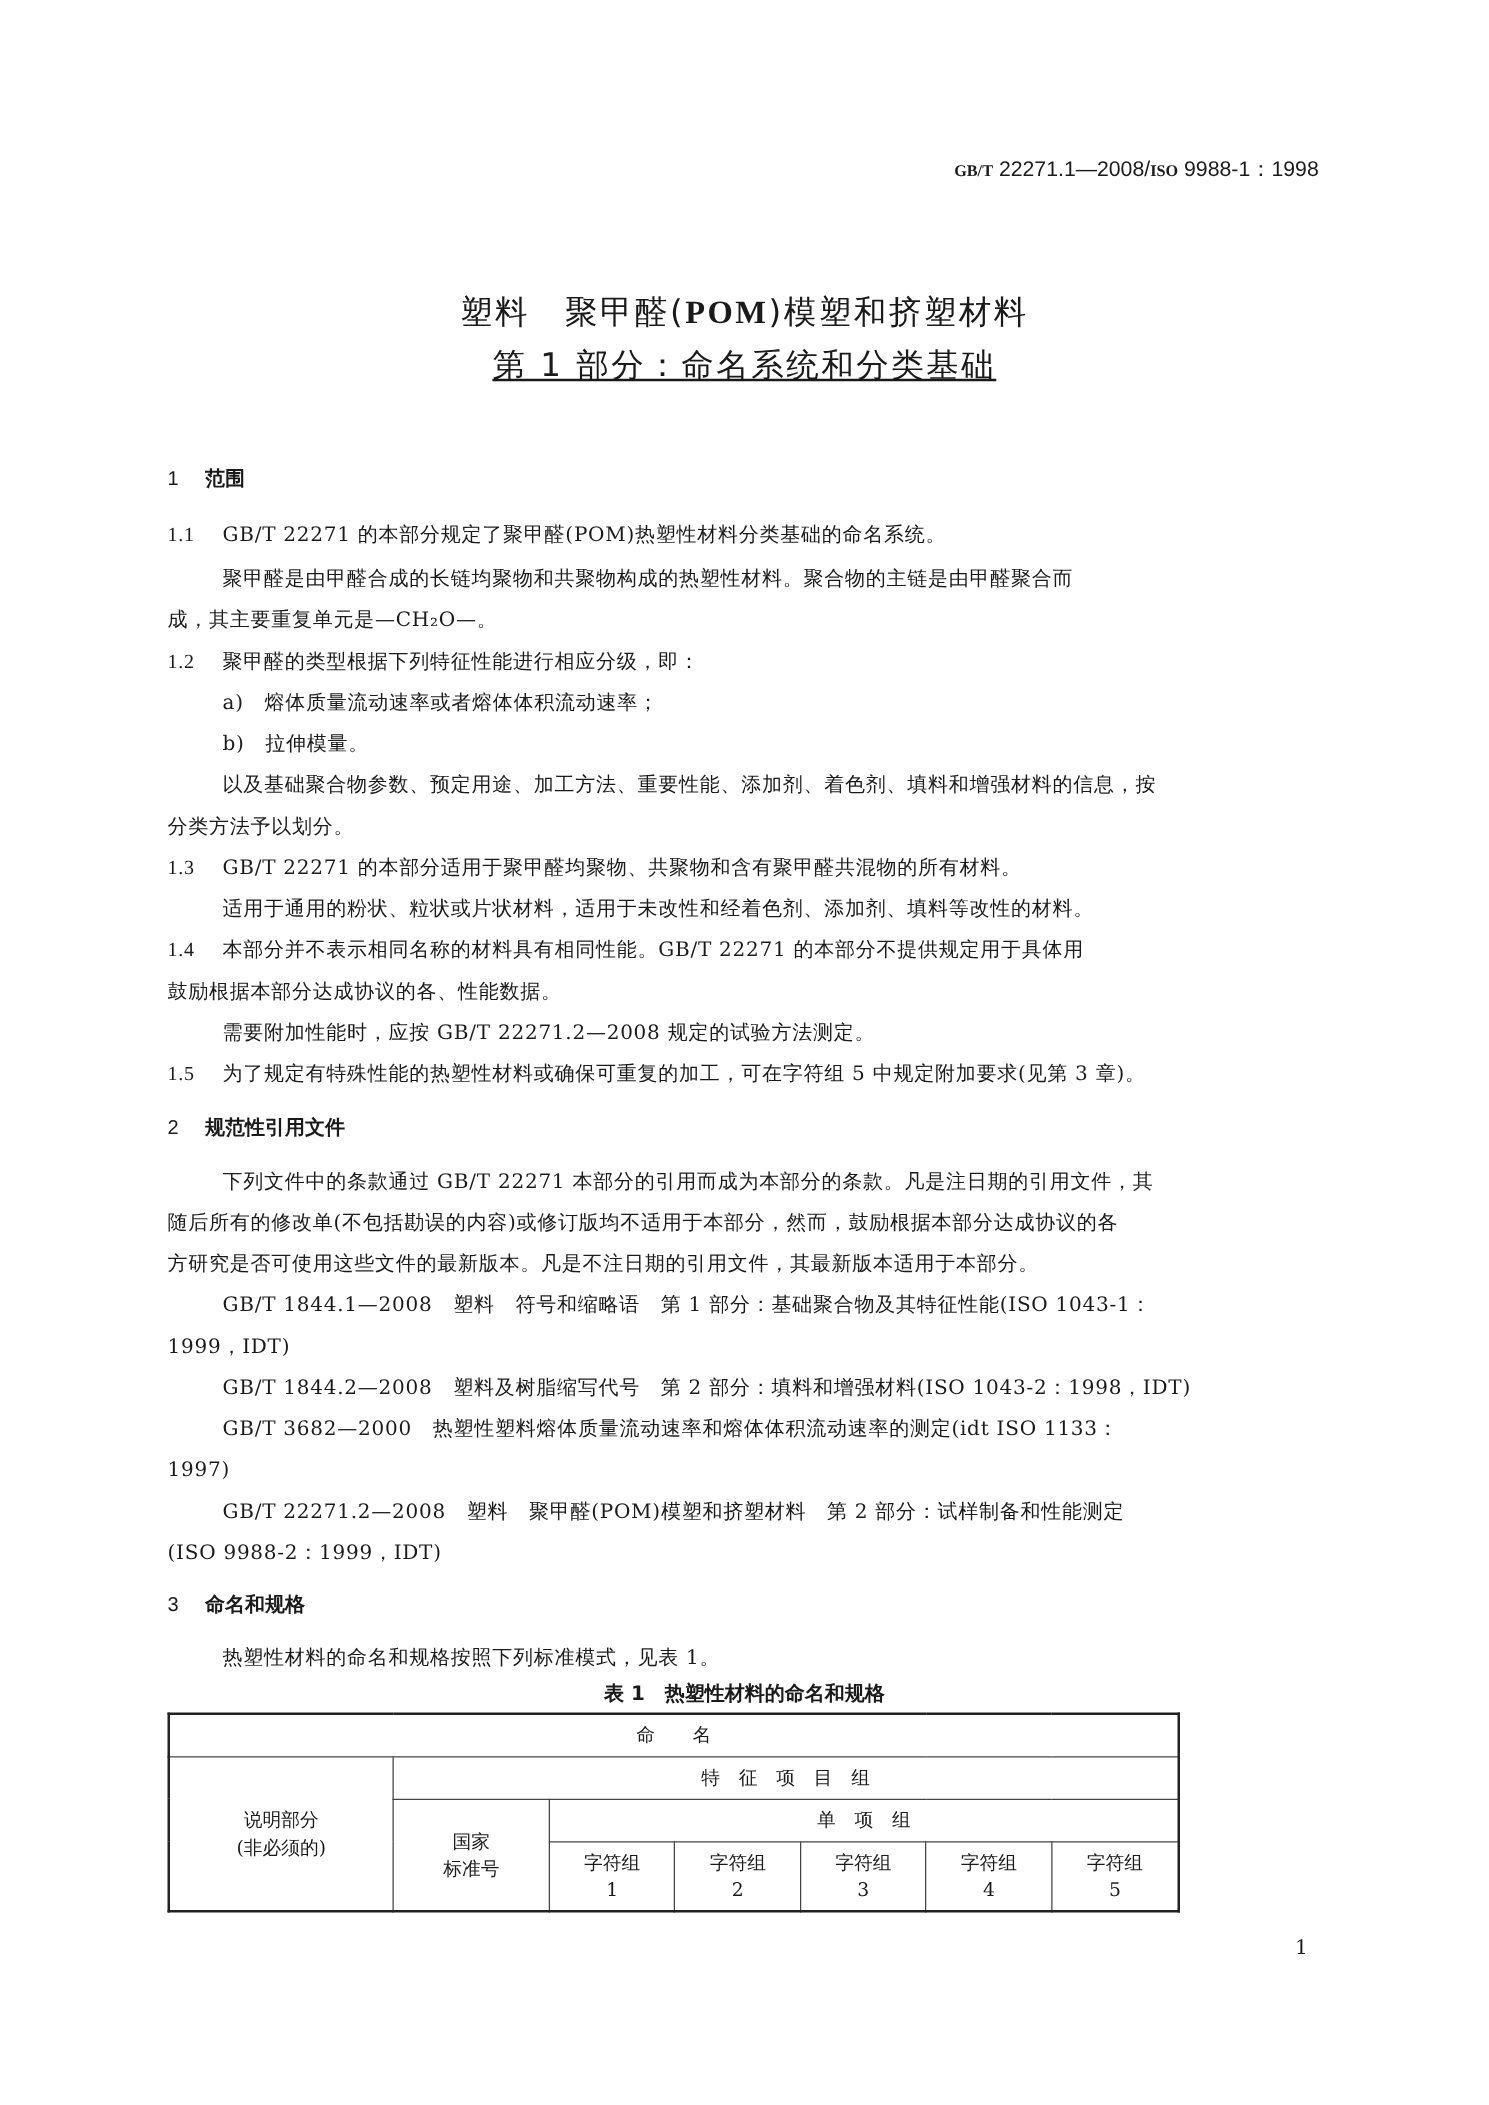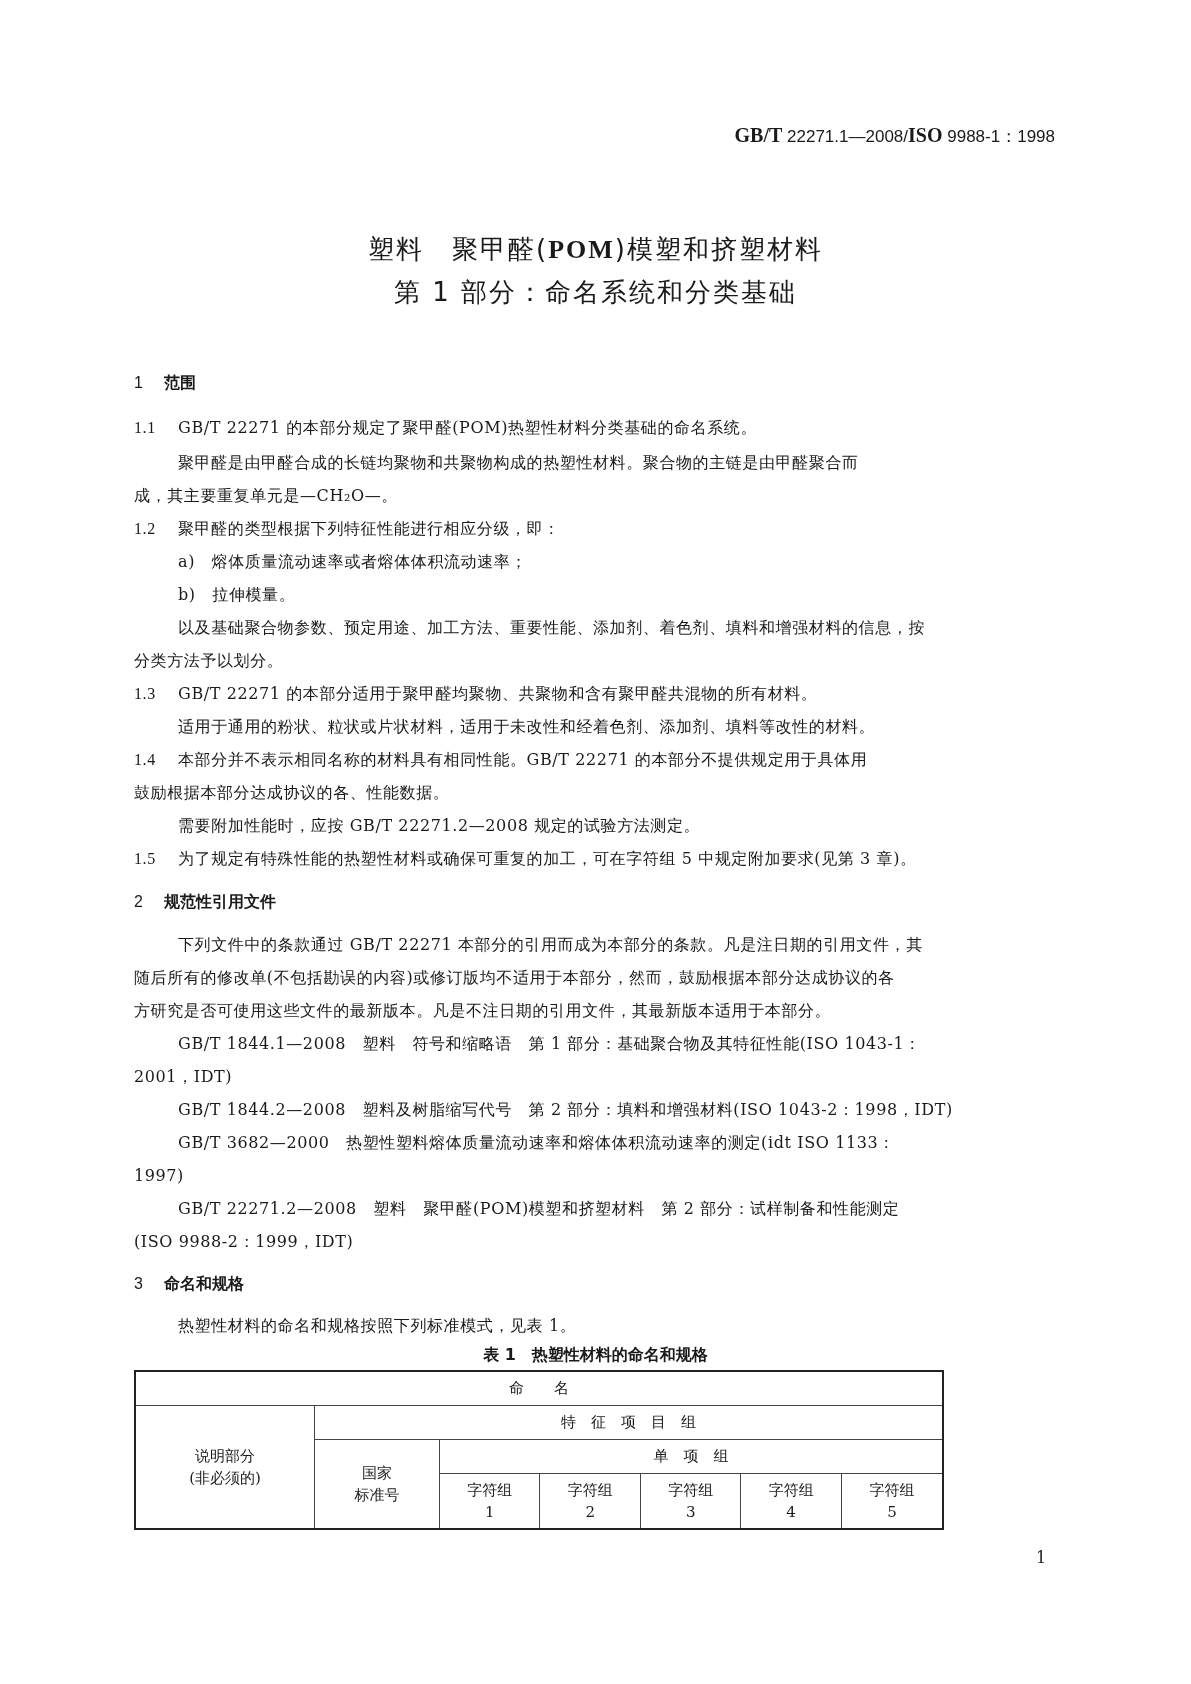--- a/index.html
+++ b/index.html
@@ -1,23 +1,23 @@
 <!DOCTYPE html>
 <html><head>
 <meta charset="utf-8">
 <style>
   html, body { margin:0; padding:0; background:#ffffff; }
   body { width:1191px; height:1684px; position:relative; overflow:hidden;
          font-family:"DejaVu Serif", "Liberation Serif", serif; color:#1a1a1a; }
   .abs { position:absolute; }
   .doc-id { top:124px; right:136px; font-size:17px; white-space:nowrap; font-family:"Liberation Sans", sans-serif; }
-  .doc-id b { font-family:"Liberation Serif", serif; font-weight:bold; font-size:20px;margin-top:16px; }
+  .doc-id b { font-family:"Liberation Serif", serif; font-weight:bold; font-size:13px;margin-top:16px; }
   .title { left:0; width:1191px; text-align:center; font-family:"DejaVu Sans", sans-serif; font-size:26px; letter-spacing:2px; }
   .title1 { top:232px; }
-  .title2 { top:275px; }
+  .title2 { top:275px;text-decoration:underline; }
   .title b { font-family:"Liberation Serif", serif; font-weight:bold; }
   .h { left:134px; font-family:Liberation Sans, sans-serif; font-size:16px; font-weight:bold; }
   .h .num { display:inline-block; width:30px; font-weight:normal; }
   .line { font-size:16px; white-space:nowrap; letter-spacing:0.6px; }
   .ind1 { left:134px; }
   .ind2 { left:178px; }
   .ind3 { left:178px; }
   .cl { font-family:Liberation Serif, serif; display:inline-block; width:44px; }
   .tbl-cap { top:1345px; left:0; width:1191px; text-align:center; font-family:"DejaVu Sans", sans-serif; font-size:16px; font-weight:bold; }
   table.t { position:absolute; left:134px; top:1370px; width:810px; border-collapse:collapse; border:2px solid #222; font-size:15px; }
@@ -48,21 +48,21 @@
 <div class="abs line ind1" style="top:783px">鼓励根据本部分达成协议的各、性能数据。</div>
 <div class="abs line ind2" style="top:816px">需要附加性能时，应按 GB/T 22271.2—2008 规定的试验方法测定。</div>
 <div class="abs line ind1" style="top:849px"><span class="cl">1.5</span><span>为了规定有特殊性能的热塑性材料或确保可重复的加工，可在字符组 5 中规定附加要求(见第 3 章)。</span></div>
 
 <div class="abs h" style="top:892px"><span class="num">2</span><span>规范性引用文件</span></div>
 
 <div class="abs line ind2" style="top:935px">下列文件中的条款通过 GB/T 22271 本部分的引用而成为本部分的条款。凡是注日期的引用文件，其</div>
 <div class="abs line ind1" style="top:968px">随后所有的修改单(不包括勘误的内容)或修订版均不适用于本部分，然而，鼓励根据本部分达成协议的各</div>
 <div class="abs line ind1" style="top:1001px">方研究是否可使用这些文件的最新版本。凡是不注日期的引用文件，其最新版本适用于本部分。</div>
 <div class="abs line ind2" style="top:1034px">GB/T 1844.1—2008　塑料　符号和缩略语　第 1 部分：基础聚合物及其特征性能(ISO 1043-1：</div>
-<div class="abs line ind1" style="top:1067px">2001，IDT)</div>
+<div class="abs line ind1" style="top:1067px">1999，IDT)</div>
 <div class="abs line ind2" style="top:1100px">GB/T 1844.2—2008　塑料及树脂缩写代号　第 2 部分：填料和增强材料(ISO 1043-2：1998，IDT)</div>
 <div class="abs line ind2" style="top:1133px">GB/T 3682—2000　热塑性塑料熔体质量流动速率和熔体体积流动速率的测定(idt ISO 1133：</div>
 <div class="abs line ind1" style="top:1166px">1997)</div>
 <div class="abs line ind2" style="top:1199px">GB/T 22271.2—2008　塑料　聚甲醛(POM)模塑和挤塑材料　第 2 部分：试样制备和性能测定</div>
 <div class="abs line ind1" style="top:1232px">(ISO 9988-2：1999，IDT)</div>
 
 <div class="abs h" style="top:1274px"><span class="num">3</span><span>命名和规格</span></div>
 
 <div class="abs line ind2" style="top:1316px">热塑性材料的命名和规格按照下列标准模式，见表 1。</div>
 

